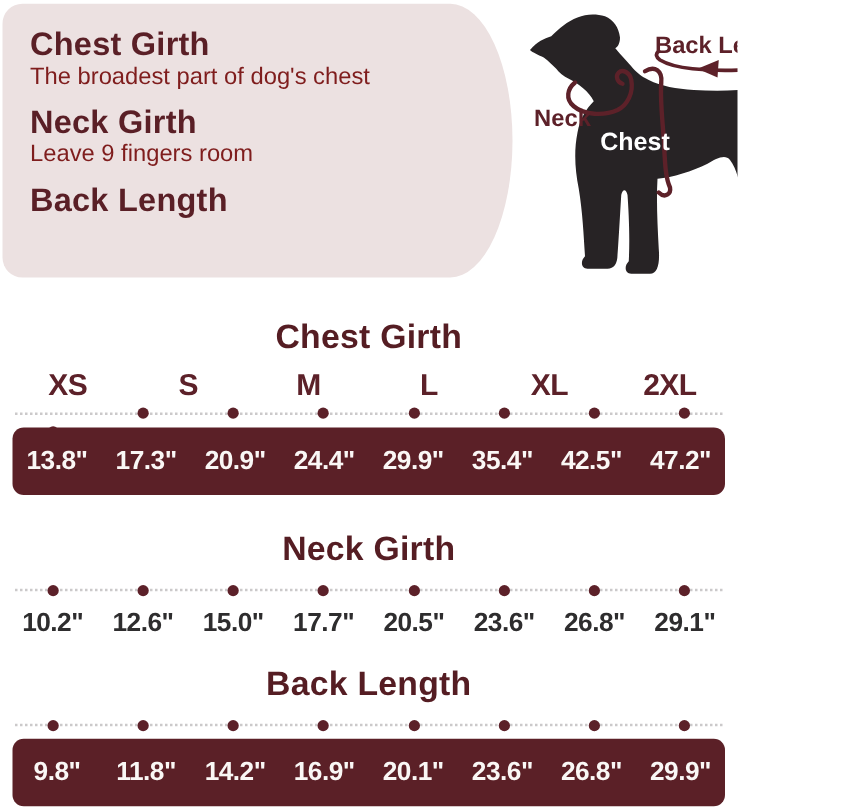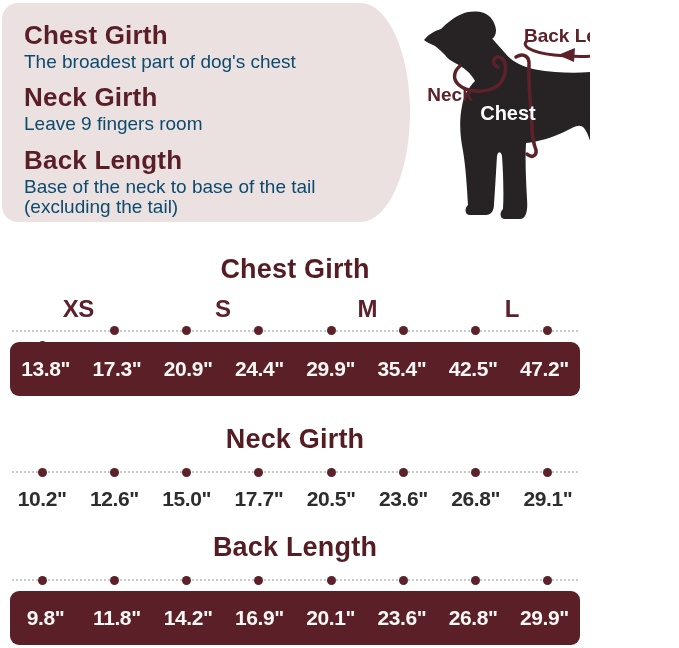--- a/index.html
+++ b/index.html
@@ -13,21 +13,21 @@
     position:absolute;left:2px;top:3px;width:408px;height:219px;
     background:#ece1e1;
     border-radius:16px 50px 50px 16px / 16px 110px 110px 16px;
     padding:18px 0 0 22px;box-sizing:border-box;
   }
   .info-title{
     margin:0 0 1px 0;font-size:26px;font-weight:700;color:#5a1f26;line-height:1.15;
     letter-spacing:0.2px;
   }
   .info-desc{
-    margin:0 0 11px 0;font-size:19px;color:#0c4a6e;line-height:1.08;
+    margin:0 0 11px 0;font-size:19px;color:#7f1d1d;line-height:1.08;
     white-space:pre-line;
   }
   .dog-diagram{position:absolute;left:414px;top:0;width:265px;height:238px;}
   
   .section-title{
     margin:0;text-align:center;font-size:27px;font-weight:700;color:#551d23;
     letter-spacing:0.2px;line-height:1.1;
   }
   .row{display:flex;padding:0 6px;}
   .col{flex:1;text-align:center;}
@@ -71,22 +71,20 @@
 <div class="page">
 
   <div class="top-section">
 
     <div class="info-panel">
       <h2 class="info-title">Chest Girth</h2>
       <p class="info-desc">The broadest part of dog's chest</p>
       <h2 class="info-title">Neck Girth</h2>
       <p class="info-desc">Leave 9 fingers room</p>
       <h2 class="info-title">Back Length</h2>
-      <p class="info-desc">Base of the neck to base of the tail
-(excluding the tail)</p>
     </div>
 
     <svg class="dog-diagram" viewBox="0 0 265 238" xmlns="http://www.w3.org/2000/svg" aria-hidden="true">
 
       <path fill="#272325" d="
         M10,40 C16,33 21,31 27,29 C33,23 40,17 48,14 C55,11 63,11 70,13
         C77,16 81,22 82,30 C82,36 79,40 75,39 C72,38 72,35 73,32
         C78,39 85,46 91,53 C95,58 99,61 105,64 C115,69 127,71 141,72
         C156,73 171,73 186,71 C198,70 208,67 217,65 C221,64 225,63 228,61
         C233,51 238,39 243,27 C245,20 247,11 248,3 C250,9 250,17 248,26
@@ -115,20 +113,22 @@
     </svg>
   </div>
 
   <div>
     <h2 class="section-title title-chest">Chest Girth</h2>
     <div class="row sizes-row">
       <div class="col size-label">XS</div>
       <div class="col size-label">S</div>
       <div class="col size-label">M</div>
       <div class="col size-label">L</div>
+      <div class="col size-label">XL</div>
+      <div class="col size-label">2XL</div>
     </div>
     <div class="dots-row dots-chest">
       <div class="col">
           <div class="dot dot-sunken"></div>
         </div>
       <div class="col">
           <div class="dot"></div>
         </div>
       <div class="col">
           <div class="dot"></div>

